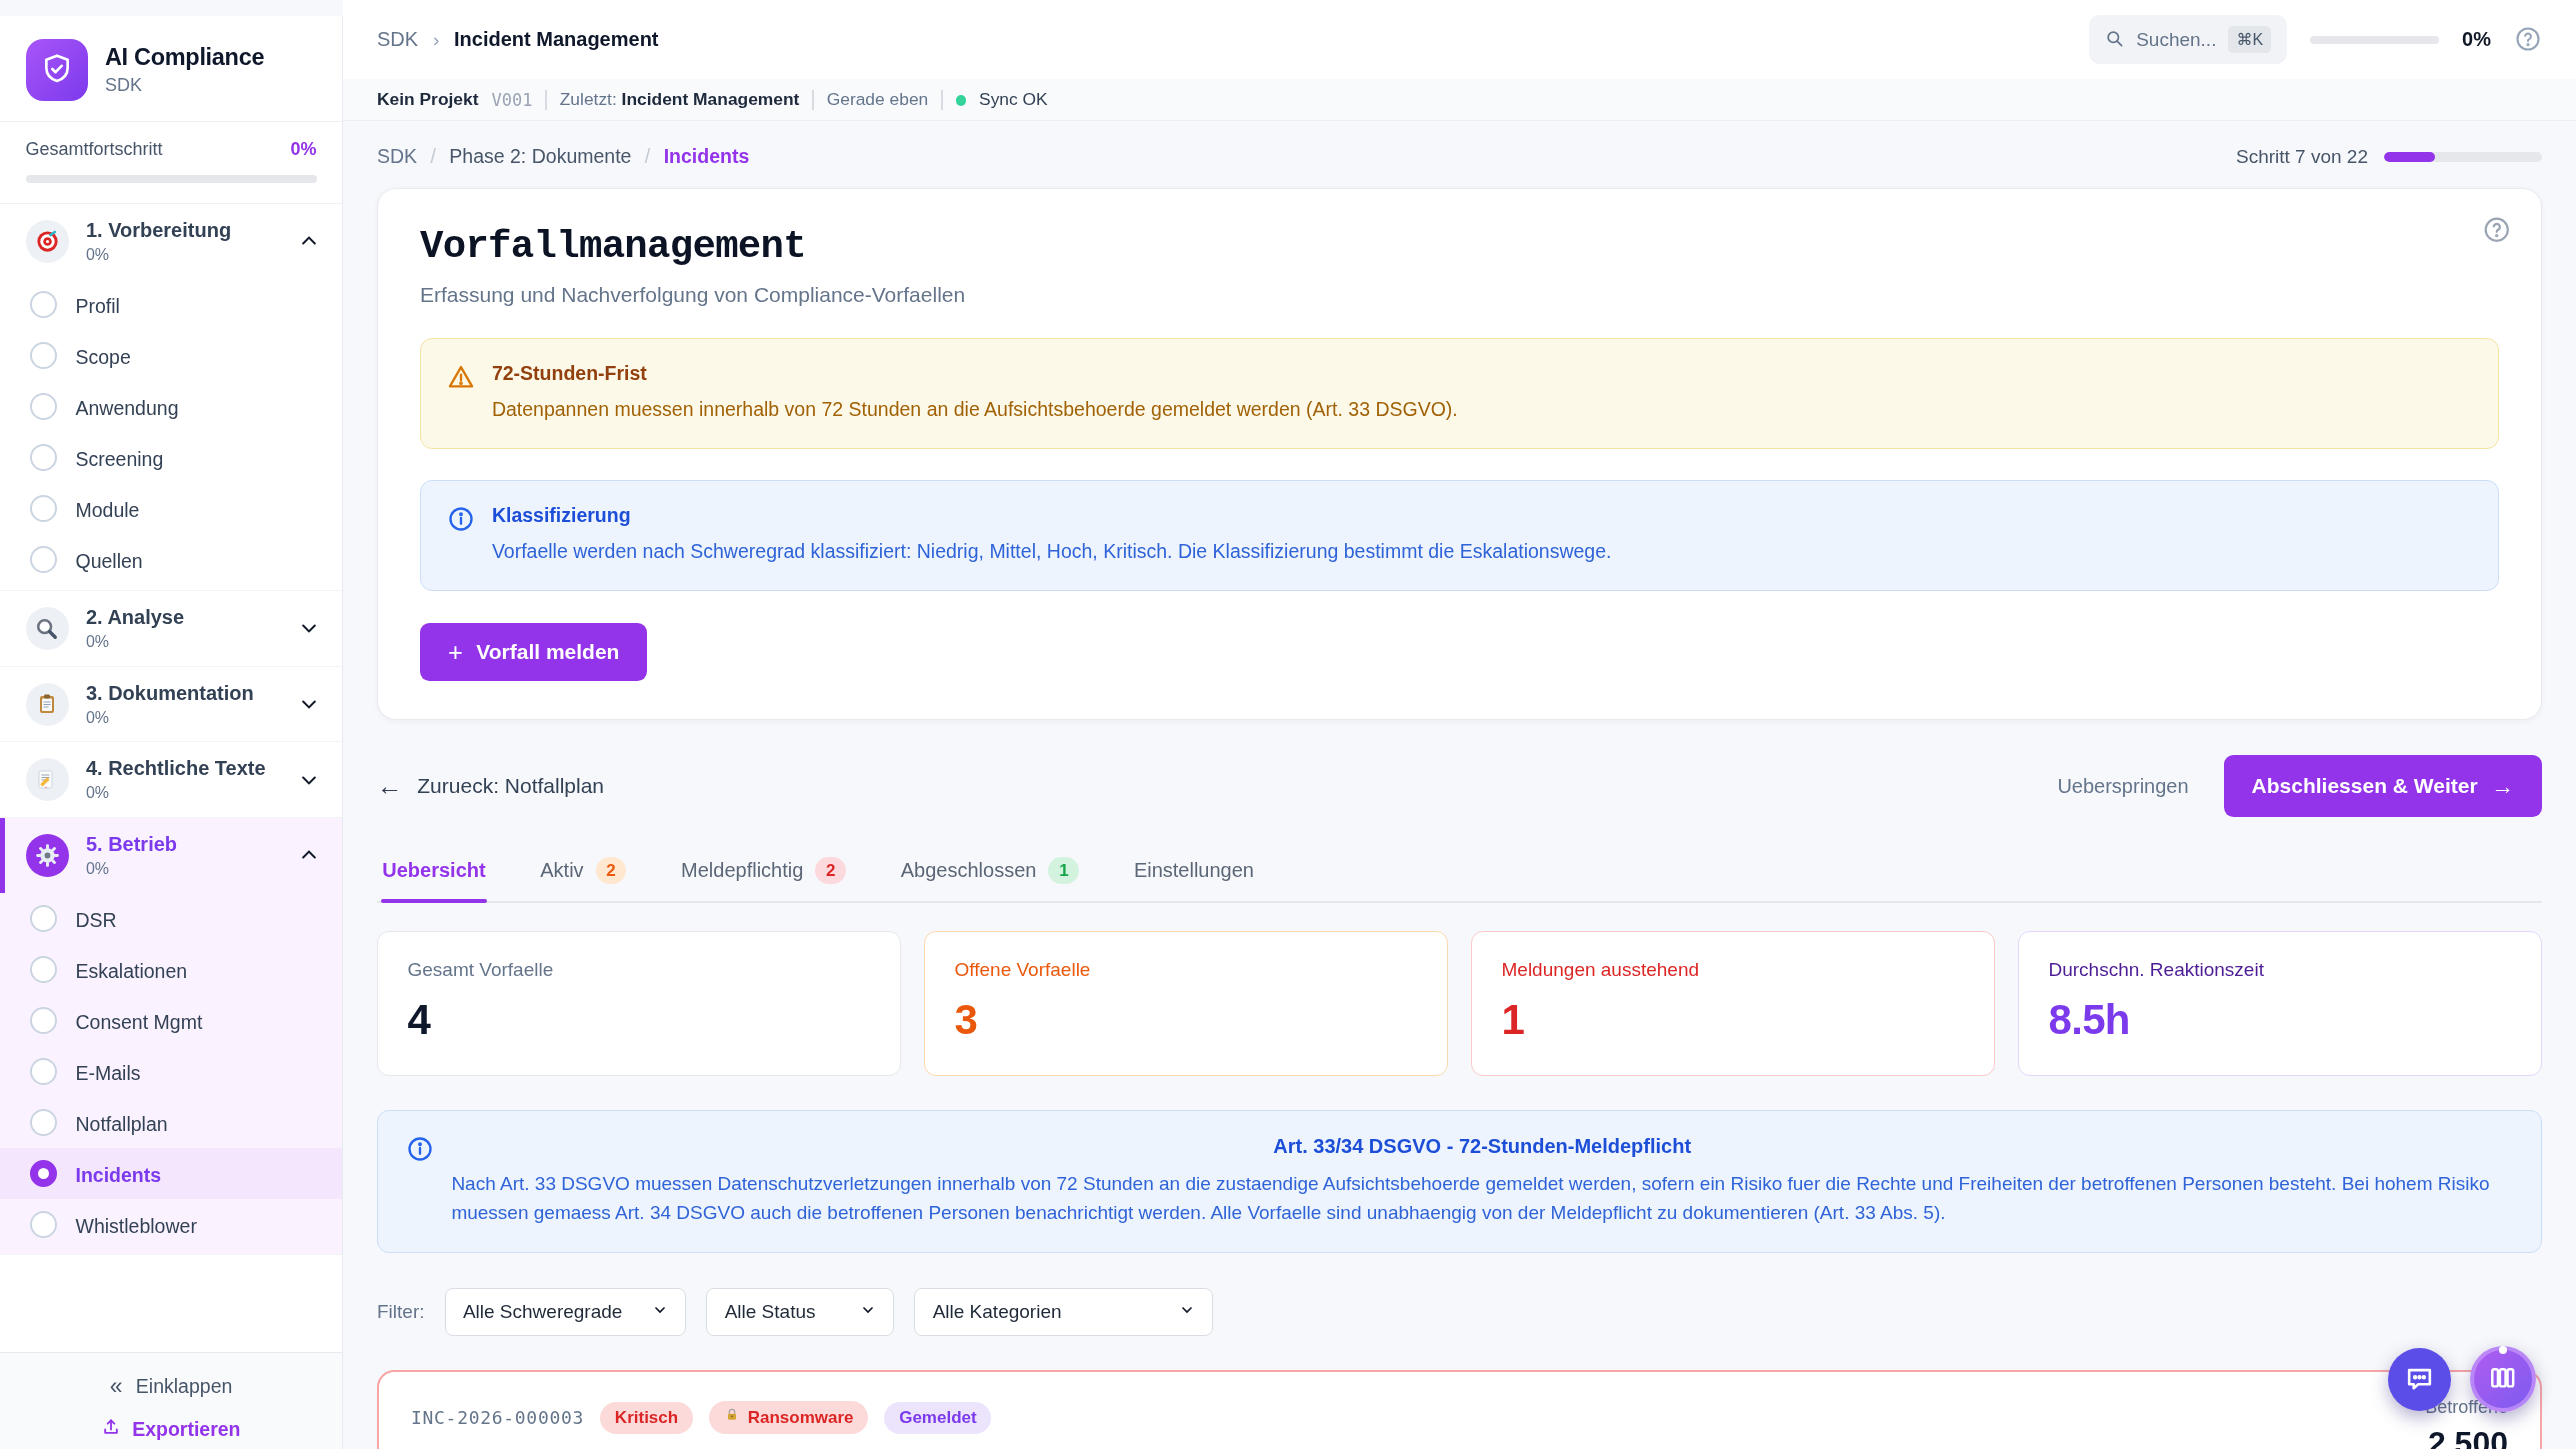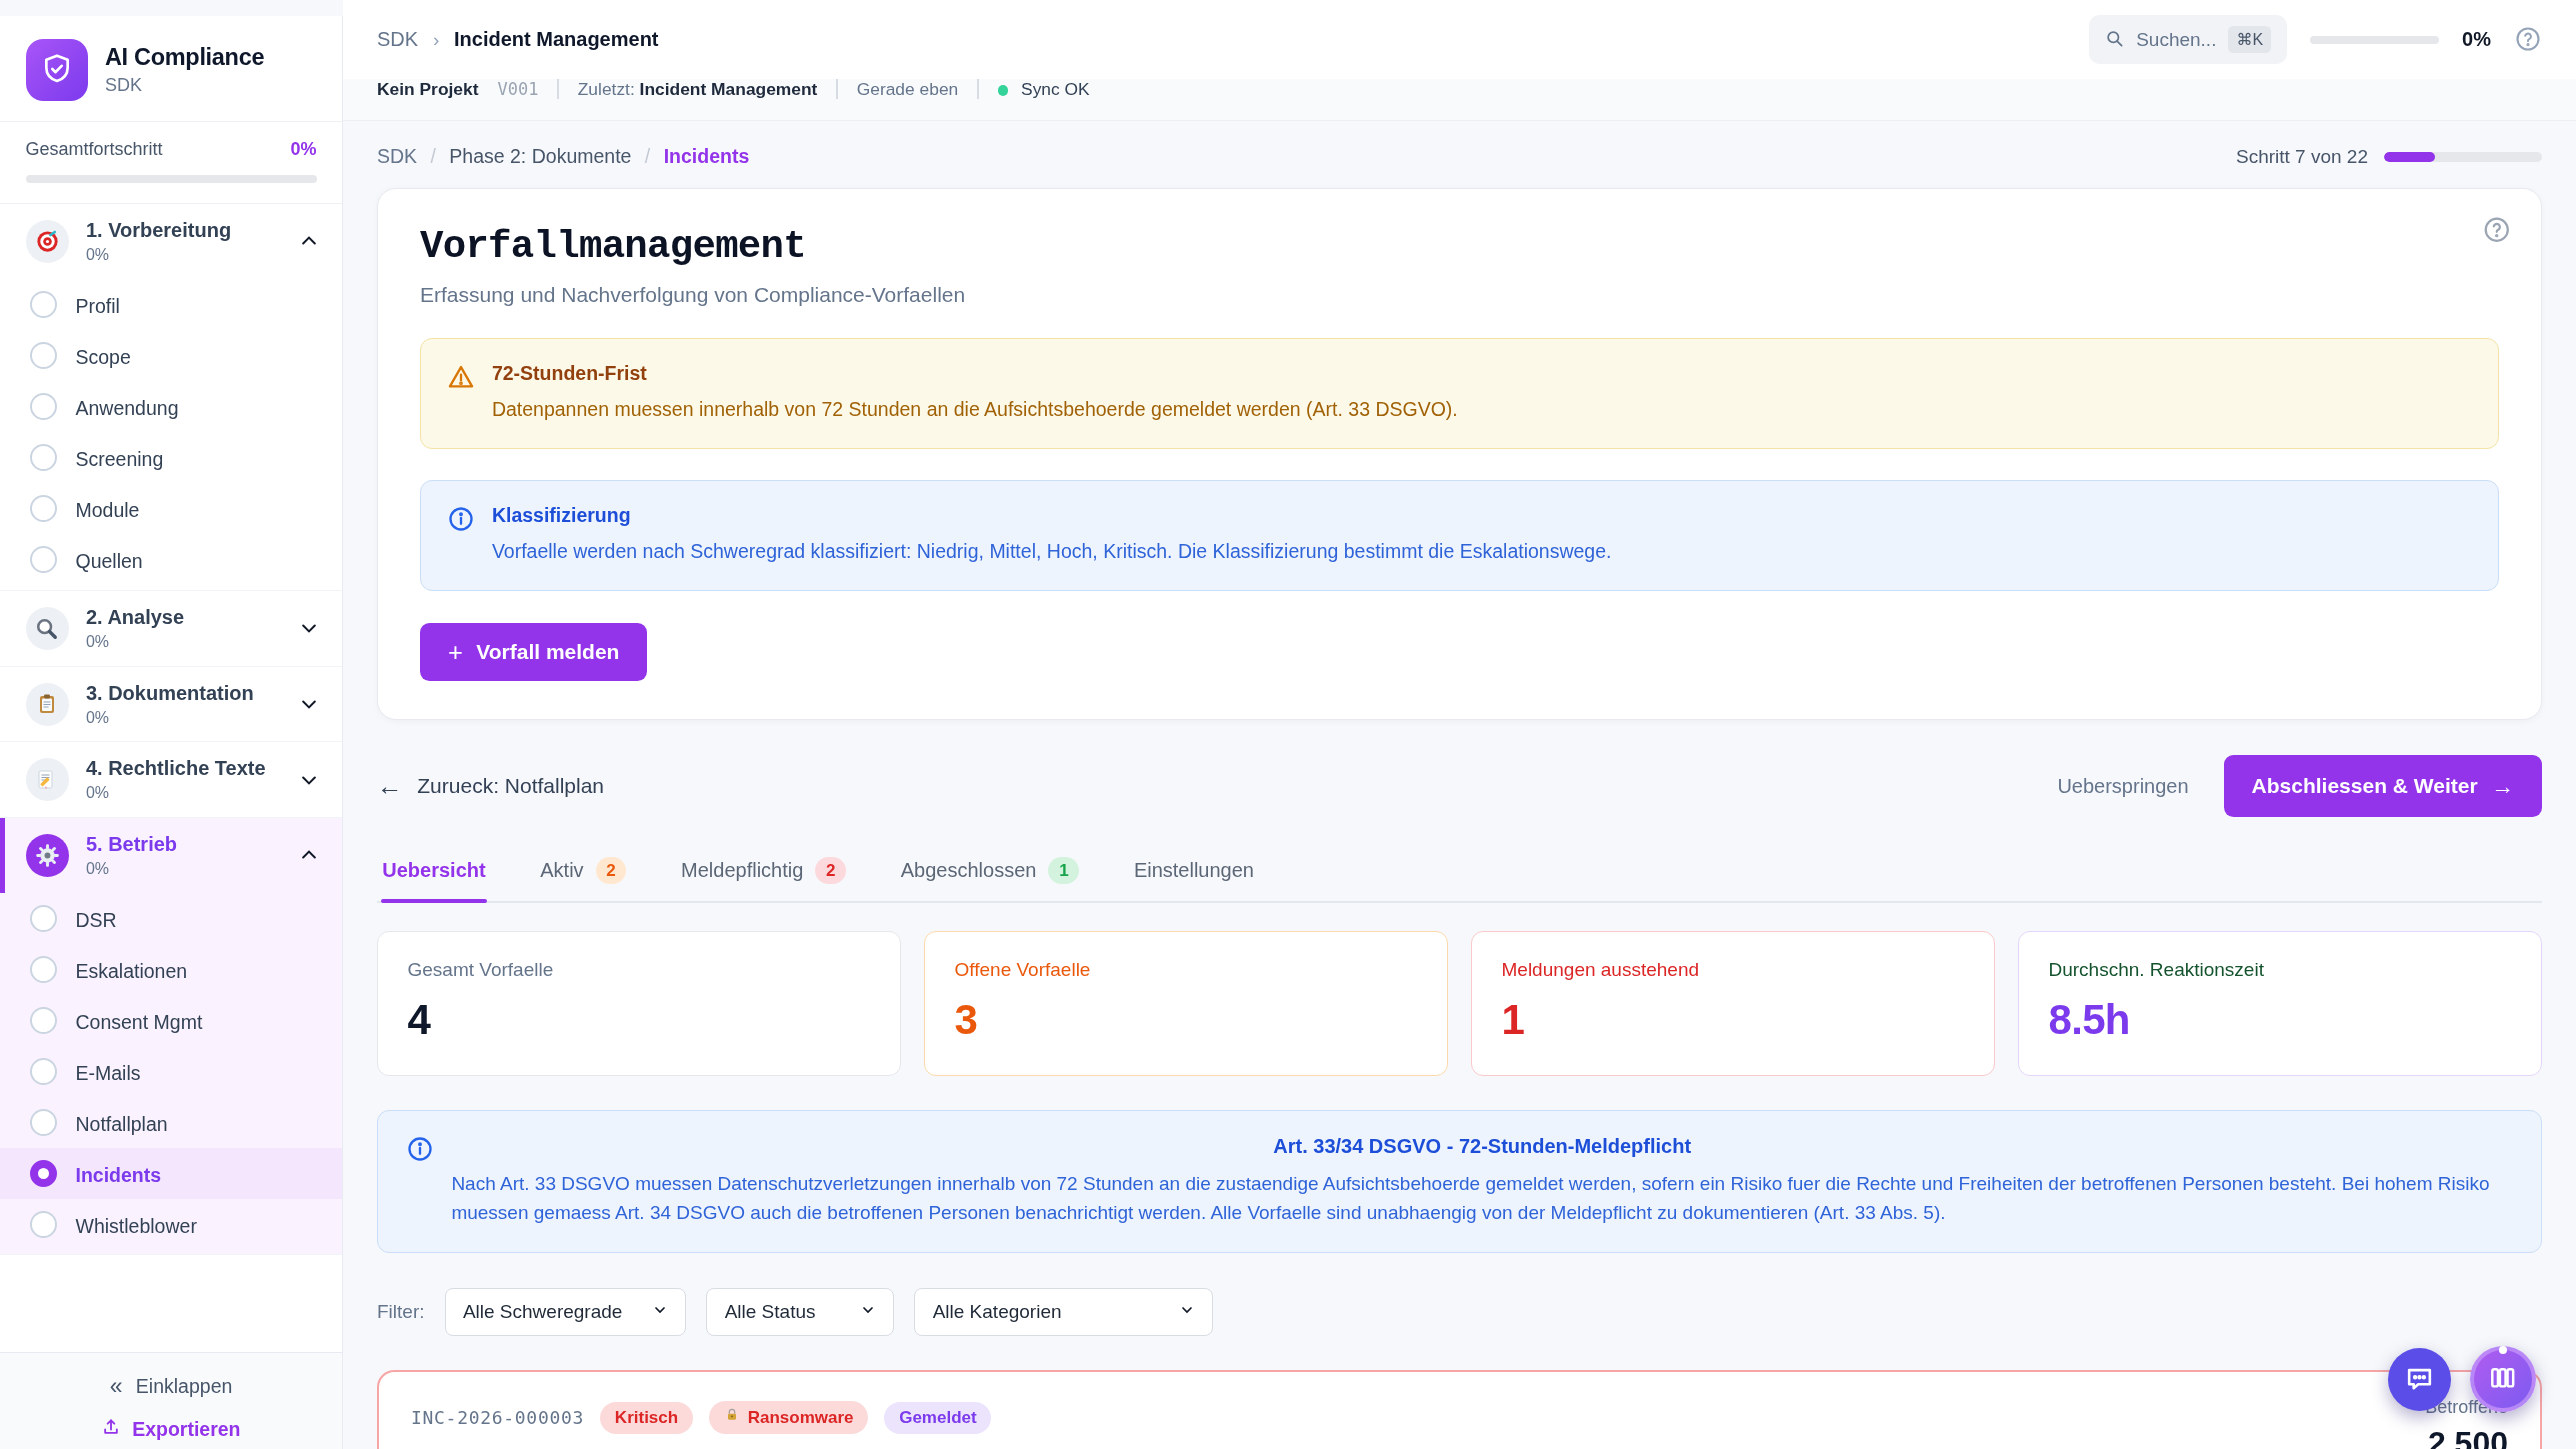--- a/index.html
+++ b/index.html
@@ -47,21 +47,21 @@
   .tb-crumb { display:flex; align-items:center; gap:14.8px; font-size:20px; }
   .tb-root { color:#64748b; }
   .tb-sep { color:#94a3b8; font-size:19px; }
   .tb-cur { font-weight:700; color:#0f172a; }
   .tb-right { display:flex; align-items:center; gap:23px; }
   .search { display:flex; align-items:center; gap:12px; background:#f1f3f6; border-radius:10.7px; padding:10.7px 16px; }
   .search-txt { font-size:19px; color:#64748b; }
   .kbd { background:#e3e6eb; border-radius:5.4px; padding:4px 8px; font-size:16px; color:#475569; }
   .tb-bar { width:129px; height:8px; border-radius:4px; background:#e5e7eb; }
   .tb-pct { font-size:20px; font-weight:700; color:#111827; }
-  .statusbar { height:42px; background:#f8fafc; border-bottom:1.3px solid #eceef2; display:flex; align-items:flex-start; gap:19px; padding:0 34px; font-size:17.4px; }
+  .statusbar { height:42px; background:#f8fafc; border-bottom:1.3px solid #eceef2; display:flex; align-items:center; gap:13px; padding:0 34px; font-size:17.4px; }
   .st-proj { font-weight:700; color:#1e293b; }
   .st-ver { font-family:"DejaVu Sans Mono", monospace; color:#9aa4b2; font-size:17px; }
   .st-div { width:1.3px; height:20px; background:#d7dbe2; }
   .st-dim { color:#64748b; }
   .st-strong { font-weight:600; color:#1e293b; }
   .dot { width:10.7px; height:10.7px; border-radius:50%; background:#34d399; display:inline-block; margin-right:8px; vertical-align:middle; }
 
   
   .content { padding:19px 34px 0; }
   .crumbrow { display:flex; align-items:center; justify-content:space-between; margin:5.4px 0 20px; }
@@ -108,21 +108,21 @@
   .b-orange { background:#ffe8cf; color:#ea580c; }
   .b-red { background:#fcd9dc; color:#dc2626; }
   .b-green { background:#d3f3de; color:#16a34a; }
 
   .stats { display:grid; grid-template-columns:repeat(4,1fr); gap:23px; margin-top:28px; }
   .stat { background:#fff; border-radius:12px; padding:27px 29.5px 31px; border:1.3px solid #e5e7eb; }
   .stat .s-label { font-size:19px; color:#64748b; }
   .stat .s-value { font-size:42px; font-weight:800; color:#0f172a; margin-top:14.8px; letter-spacing:-0.7px; }
   .stat.orange { border-color:#fcd9ab; } .stat.orange .s-label,.stat.orange .s-value { color:#ea580c; }
   .stat.red { border-color:#fbc9c9; } .stat.red .s-label,.stat.red .s-value { color:#dc2626; }
-  .stat.purple { border-color:#e4d6fb; } .stat.purple .s-label { color:#14532d; } .stat.purple .s-value { color:#7c3aed; }
+  .stat.purple { border-color:#e4d6fb; } .stat.purple .s-label { color:#4c1d95; } .stat.purple .s-value { color:#7c3aed; }
 
   .reg { display:flex; gap:17.4px; background:#edf4fe; border:1.3px solid #cbdef7; border-radius:12px; padding:24px 28px; margin-top:34px; }
   .reg-title { font-size:20px; font-weight:700; color:#1d4ed8;text-align:center; }
   .reg-body { font-size:19px; color:#2f63d8; margin-top:10.7px; line-height:1.55; max-width:2066px; }
 
   .filterrow { display:flex; align-items:center; gap:20px; margin-top:35px; }
   .f-label { font-size:19px; color:#64748b; }
   .select { display:flex; align-items:center; justify-content:space-between; gap:29.5px; background:#fff;
             border:1.3px solid #d8dce3; border-radius:8px; padding:12px 17.4px; font-size:19px; color:#1f2937; }
   .sel-1 { min-width:225px; } .sel-2 { min-width:188px; } .sel-3 { min-width:299px; }

